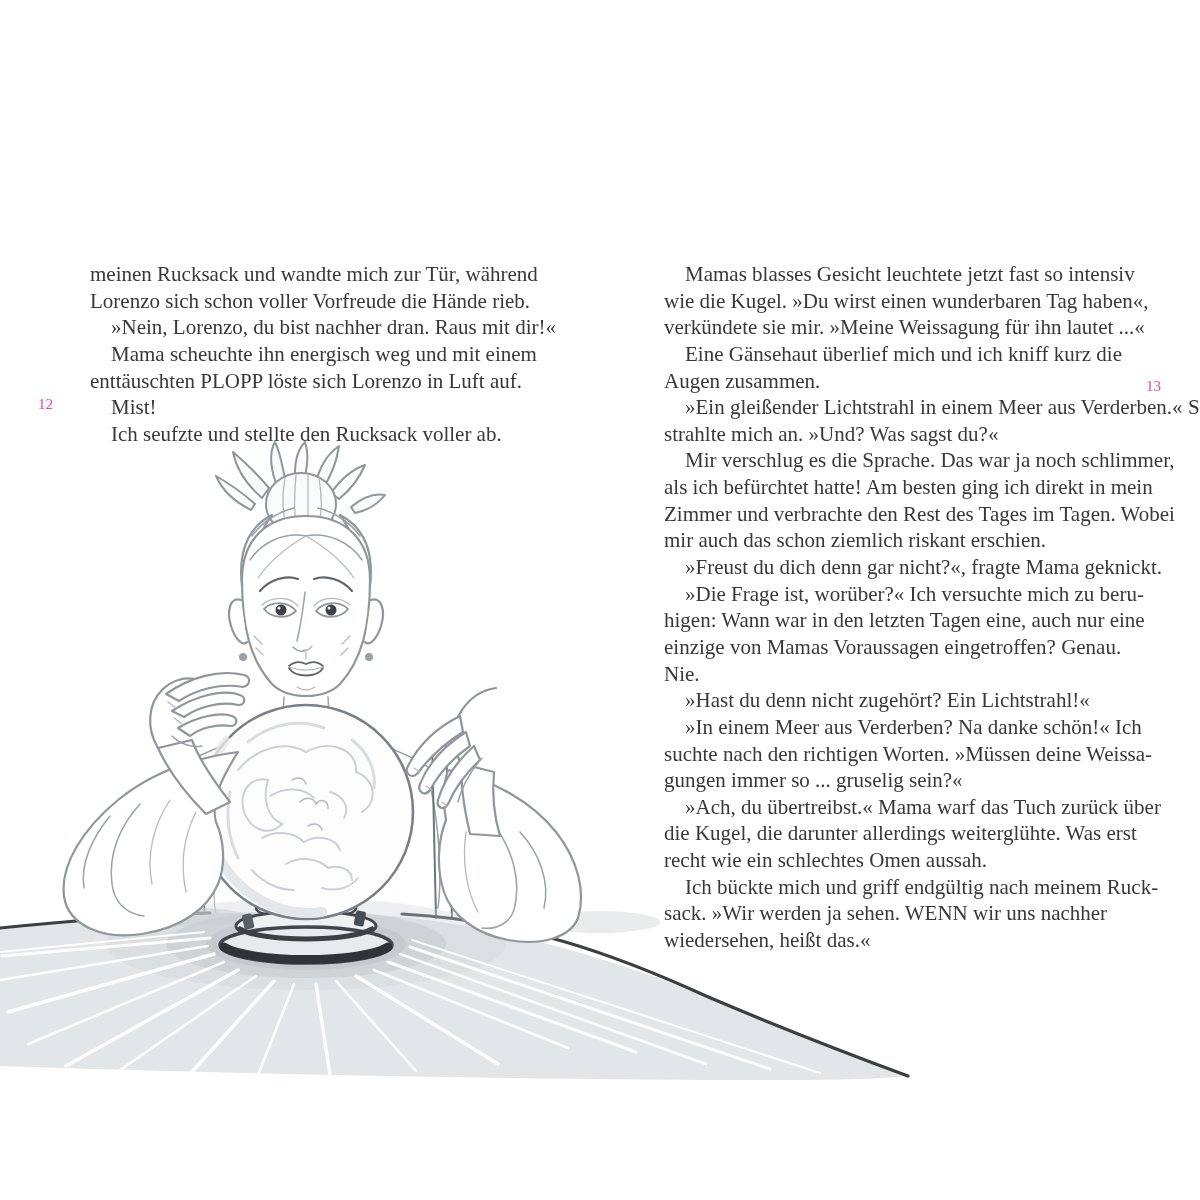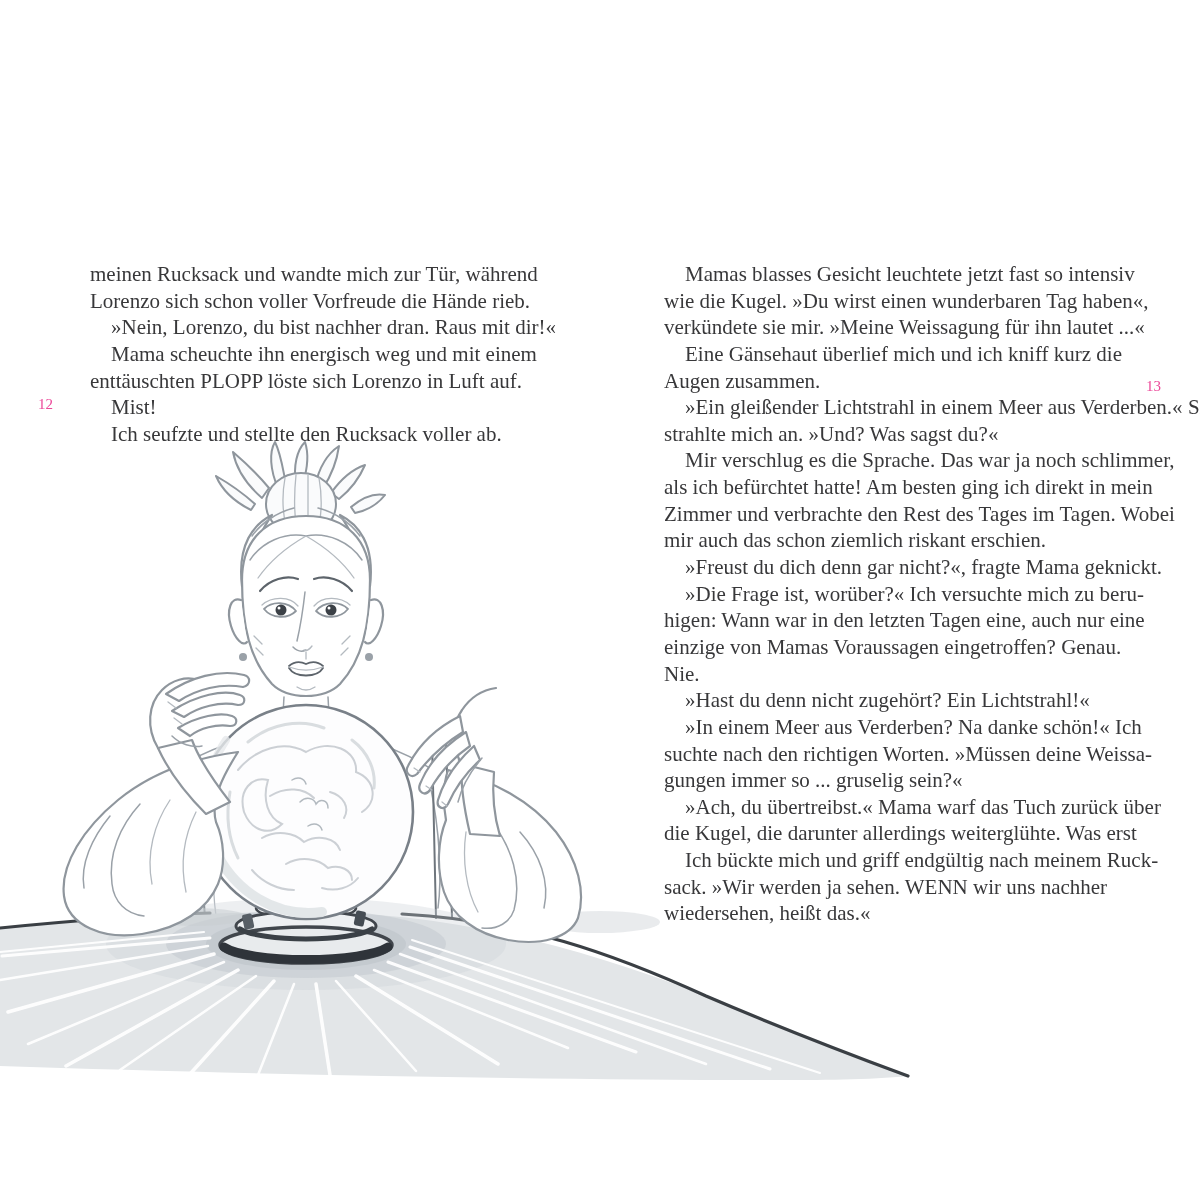--- a/index.html
+++ b/index.html
@@ -58,20 +58,21 @@
       <div class="line indent"><span>»Die Frage ist, worüber?« Ich versuchte mich zu beru-</span></div>
       <div class="line"><span>higen: Wann war in den letzten Tagen eine, auch nur eine</span></div>
       <div class="line"><span>einzige von Mamas Voraussagen eingetroffen? Genau.</span></div>
       <div class="line"><span>Nie.</span></div>
       <div class="line indent"><span>»Hast du denn nicht zugehört? Ein Lichtstrahl!«</span></div>
       <div class="line indent"><span>»In einem Meer aus Verderben? Na danke schön!« Ich</span></div>
       <div class="line"><span>suchte nach den richtigen Worten. »Müssen deine Weissa-</span></div>
       <div class="line"><span>gungen immer so ... gruselig sein?«</span></div>
       <div class="line indent"><span>»Ach, du übertreibst.« Mama warf das Tuch zurück über</span></div>
       <div class="line"><span>die Kugel, die darunter allerdings weiterglühte. Was erst</span></div>
+      <div class="line"><span>recht wie ein schlechtes Omen aussah.</span></div>
       <div class="line indent"><span>Ich bückte mich und griff endgültig nach meinem Ruck-</span></div>
       <div class="line"><span>sack. »Wir werden ja sehen. WENN wir uns nachher</span></div>
       <div class="line"><span>wiedersehen, heißt das.«</span></div>
     </div>
   <div class="page-number" style="left:1146px;top:373px;">13</div>
 
   <svg id="illu" viewBox="0 0 920 640" role="img">
 
     <g>
 

